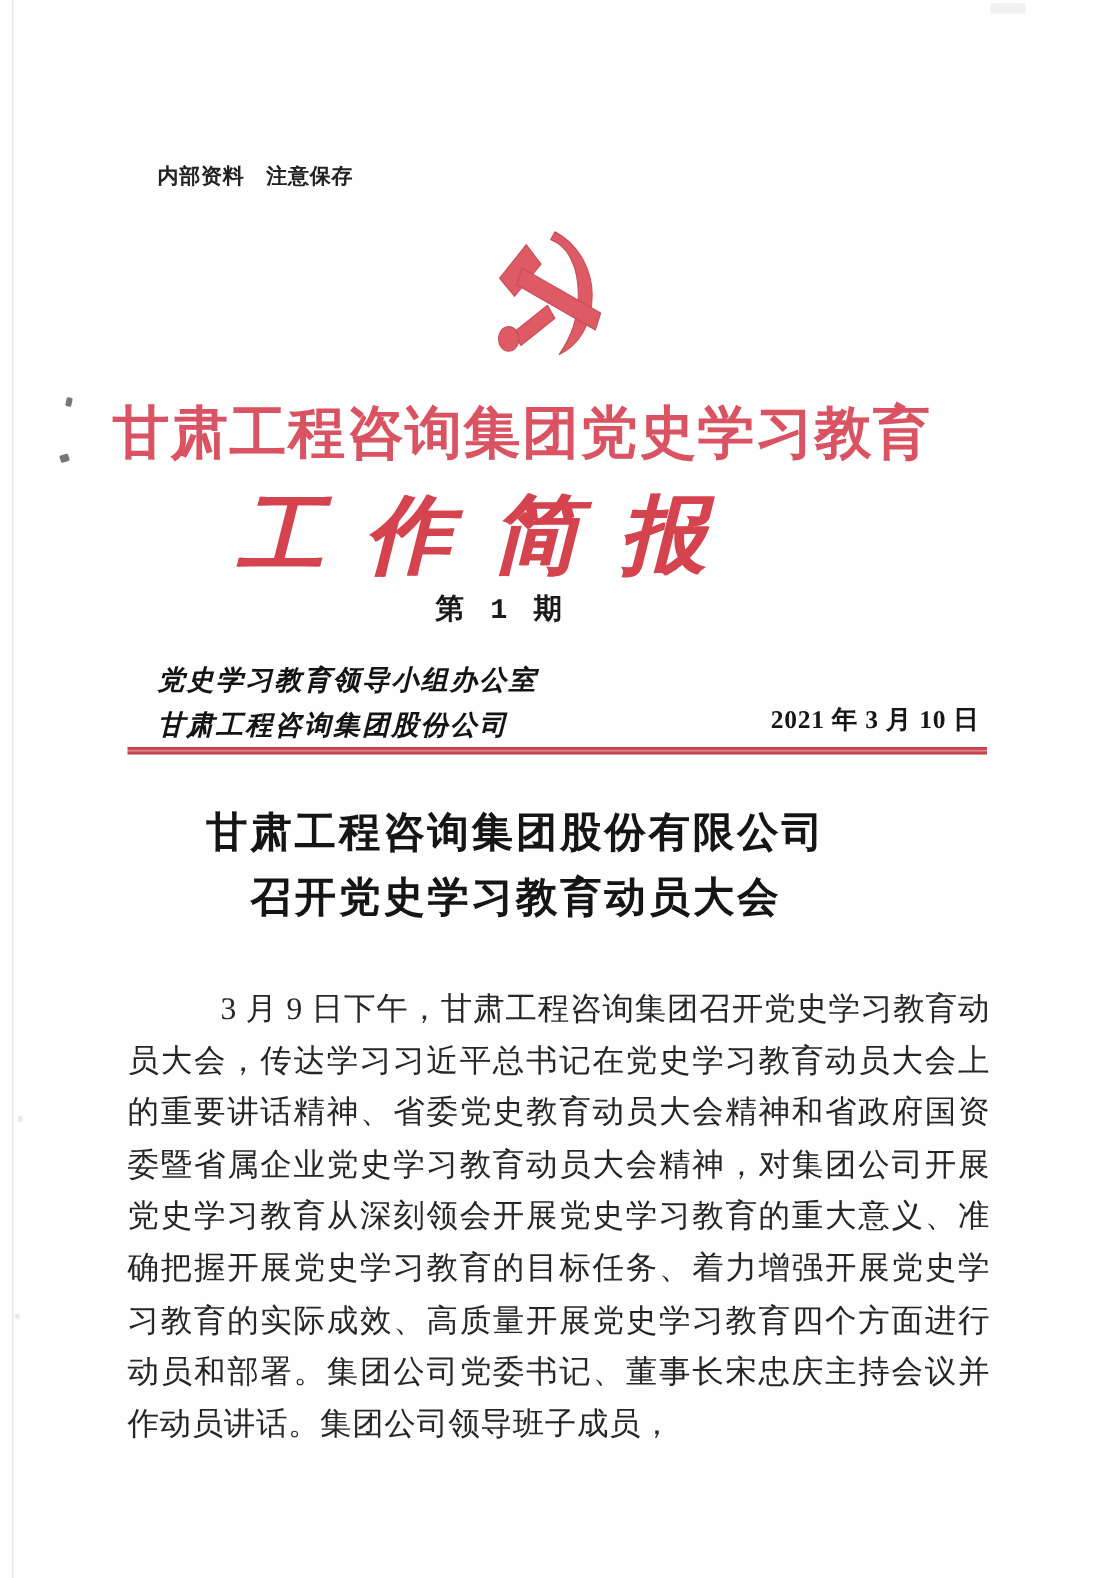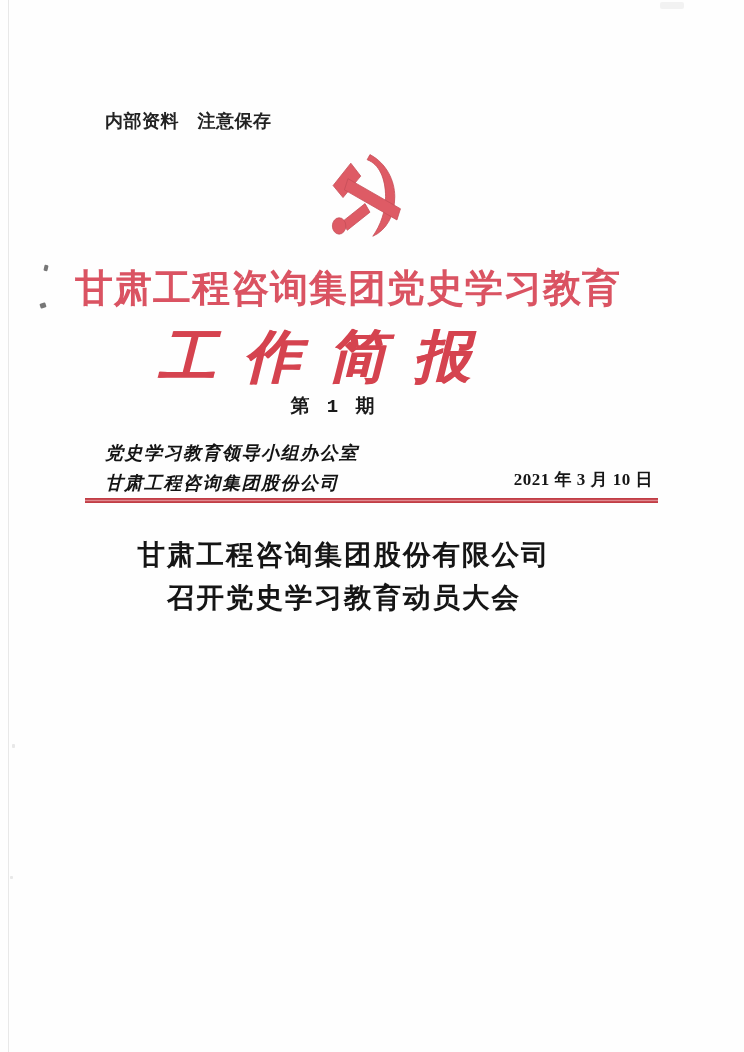--- a/index.html
+++ b/index.html
@@ -22,21 +22,21 @@
   }
   .speck{position:absolute;background:#4a4a4a;opacity:.75;border-radius:1px;}
   .speck.s1{left:44px;top:265px;width:4px;height:6px;transform:rotate(12deg);}
   .speck.s2{left:40px;top:303px;width:6px;height:5px;transform:rotate(-18deg);}
   .speck.s3{left:12px;top:744px;width:3px;height:4px;opacity:.12;}
   .speck.s4{left:10px;top:876px;width:3px;height:3px;opacity:.12;}
 
   .notice{
     position:absolute;left:105px;top:109px;
     font-family:"Liberation Sans","DejaVu Sans",sans-serif;
-    font-weight:700;font-size:18px;letter-spacing:.5px;color:#222;
+    font-weight:700;font-size:14px;letter-spacing:.5px;color:#222;
     white-space:pre;
   }
 
   .emblem{position:absolute;left:326px;top:152px;width:78px;height:86px;color:var(--emblem-red,#dc4f5a);}
 
   .masthead-org{
     position:absolute;left:0;top:263px;width:696px;
     text-align:center;
     font-weight:700;font-size:38px;letter-spacing:1px;
     color:var(--masthead-red,#da5362);
@@ -135,14 +135,15 @@
 
   <div class="date">2021 年 3 月 10 日</div>
 
   <div class="rule"></div>
 
   <h1 class="article-title">
     <span>甘肃工程咨询集团股份有限公司</span><br>
     <span>召开党史学习教育动员大会</span>
   </h1>
 
+  <p class="body-text">3 月 9 日下午，甘肃工程咨询集团召开党史学习教育动员大会，传达学习习近平总书记在党史学习教育动员大会上的重要讲话精神、省委党史教育动员大会精神和省政府国资委暨省属企业党史学习教育动员大会精神，对集团公司开展党史学习教育从深刻领会开展党史学习教育的重大意义、准确把握开展党史学习教育的目标任务、着力增强开展党史学习教育的实际成效、高质量开展党史学习教育四个方面进行动员和部署。集团公司党委书记、董事长宋忠庆主持会议并作动员讲话。集团公司领导班子成员，</p>
 
 </div>
 
 </body></html>

